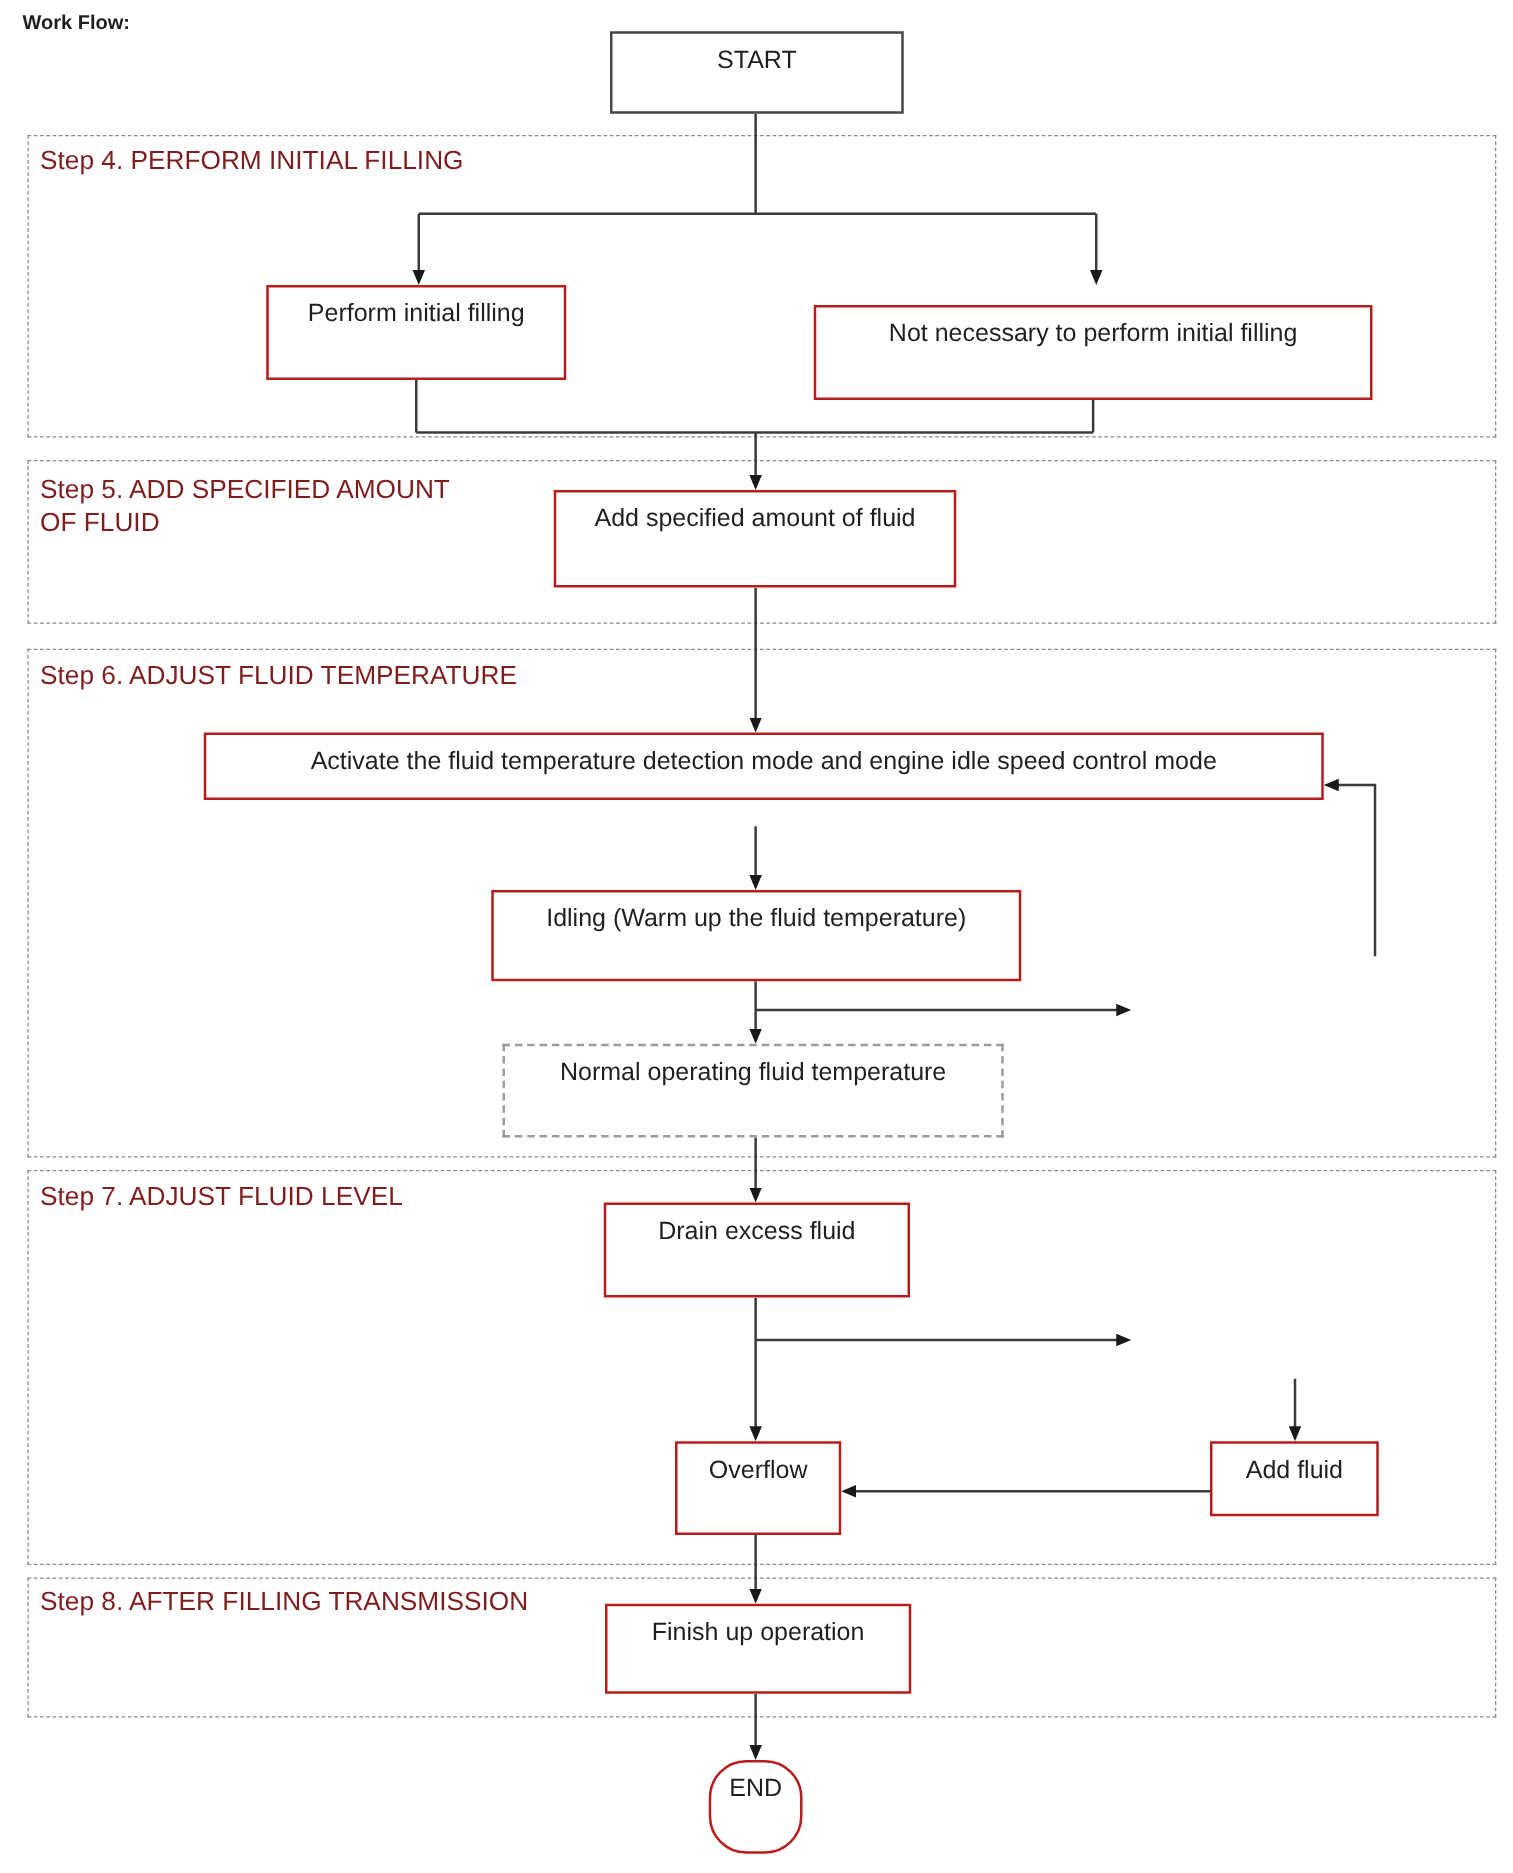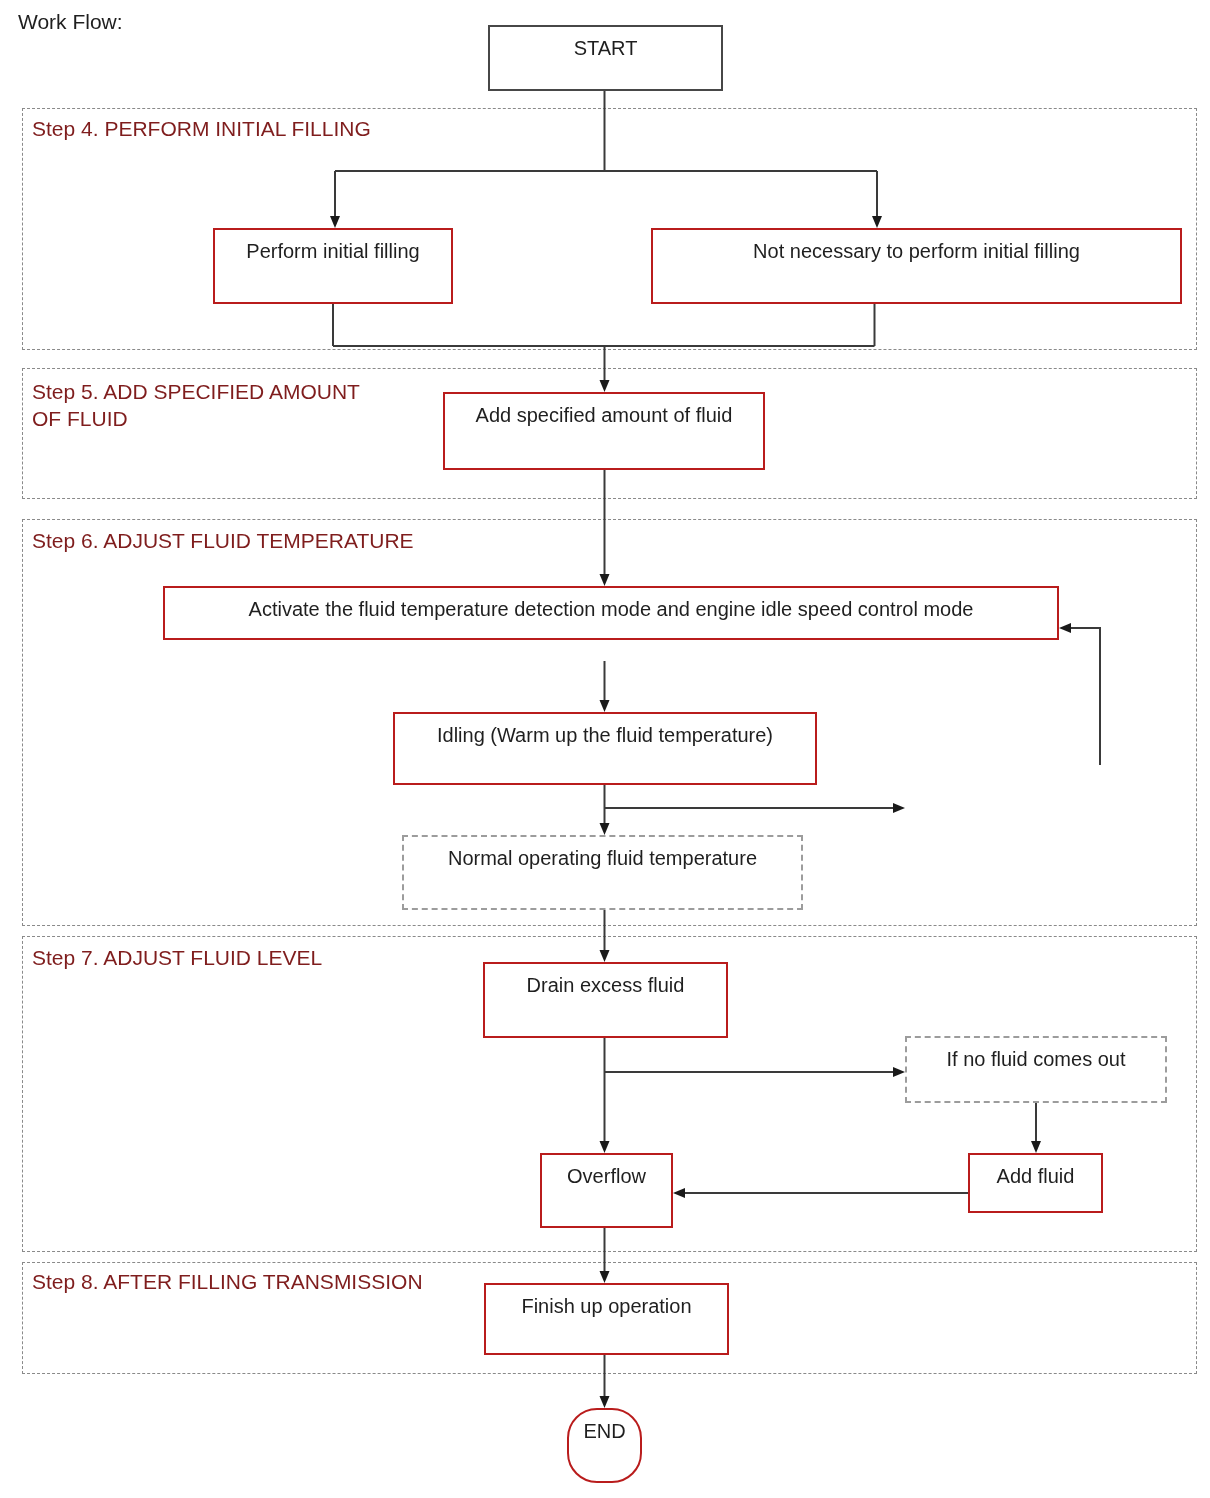--- a/index.html
+++ b/index.html
@@ -8,21 +8,22 @@
     width: 1210px;
     height: 1498px;
     background: #ffffff;
     font-family: "Liberation Sans", sans-serif;
     color: #1f1f1f;
     overflow: hidden;
   }
   .page-title {
     position: absolute;
     left: 18px; top: 10px;
-    font-size: 21px;
+    font-size: 16px;
+    font-weight: bold;
   }
   .panel {
     position: absolute;
     border: 1px dashed #8a8a8a;
     box-sizing: border-box;
     background: transparent;
   }
   .panel-label {
     position: absolute;
     font-size: 21px;
@@ -95,34 +96,33 @@
       <path d="M968,1193 H684" marker-end="url(#arrow)"></path>
       <path d="M604.5,1228 V1272" marker-end="url(#arrow)"></path>
       <path d="M604.5,1355 V1397" marker-end="url(#arrow)"></path>
     </g>
   </svg>
 
   <div class="node strong" style="left:488px; top:25px; width:235px; height:66px;">START</div>
 
   <div class="node solid" style="left:213px; top:228px; width:240px; height:76px;">Perform initial filling</div>
 
-  <div class="node solid" style="left:651px; top:228px; width:531px; height:76px;">Not necessary to perform initial filling</div>
+  <div class="node solid" style="left:651px; top:244px; width:447px; height:76px;">Not necessary to perform initial filling</div>
 
   <div class="node solid" style="left:443px; top:392px; width:322px; height:78px;">Add specified amount of fluid</div>
 
   <div class="node solid" style="left:163px; top:586px; width:896px; height:54px;">Activate the fluid temperature detection mode and engine idle speed control mode</div>
 
   <div class="node solid" style="left:393px; top:712px; width:424px; height:73px;">Idling (Warm up the fluid temperature)</div>
 
 
   <div class="node dashedbox" style="left:402px; top:835px; width:401px; height:75px;">Normal operating fluid temperature</div>
 
   <div class="node solid" style="left:483px; top:962px; width:245px; height:76px;">Drain excess fluid</div>
 
-  <div class="node dashedbox" style="left:905px; top:1036px; width:262px; height:67px;">If no fluid comes out</div>
 
   <div class="node solid" style="left:540px; top:1153px; width:133px; height:75px;">Overflow</div>
 
   <div class="node solid" style="left:968px; top:1153px; width:135px; height:60px;">Add fluid</div>
 
   <div class="node solid" style="left:484px; top:1283px; width:245px; height:72px;">Finish up operation</div>
 
   <div class="node solid" style="left:567px; top:1408px; width:75px; height:75px;border-radius:30px;">END</div>
 
 </div>

